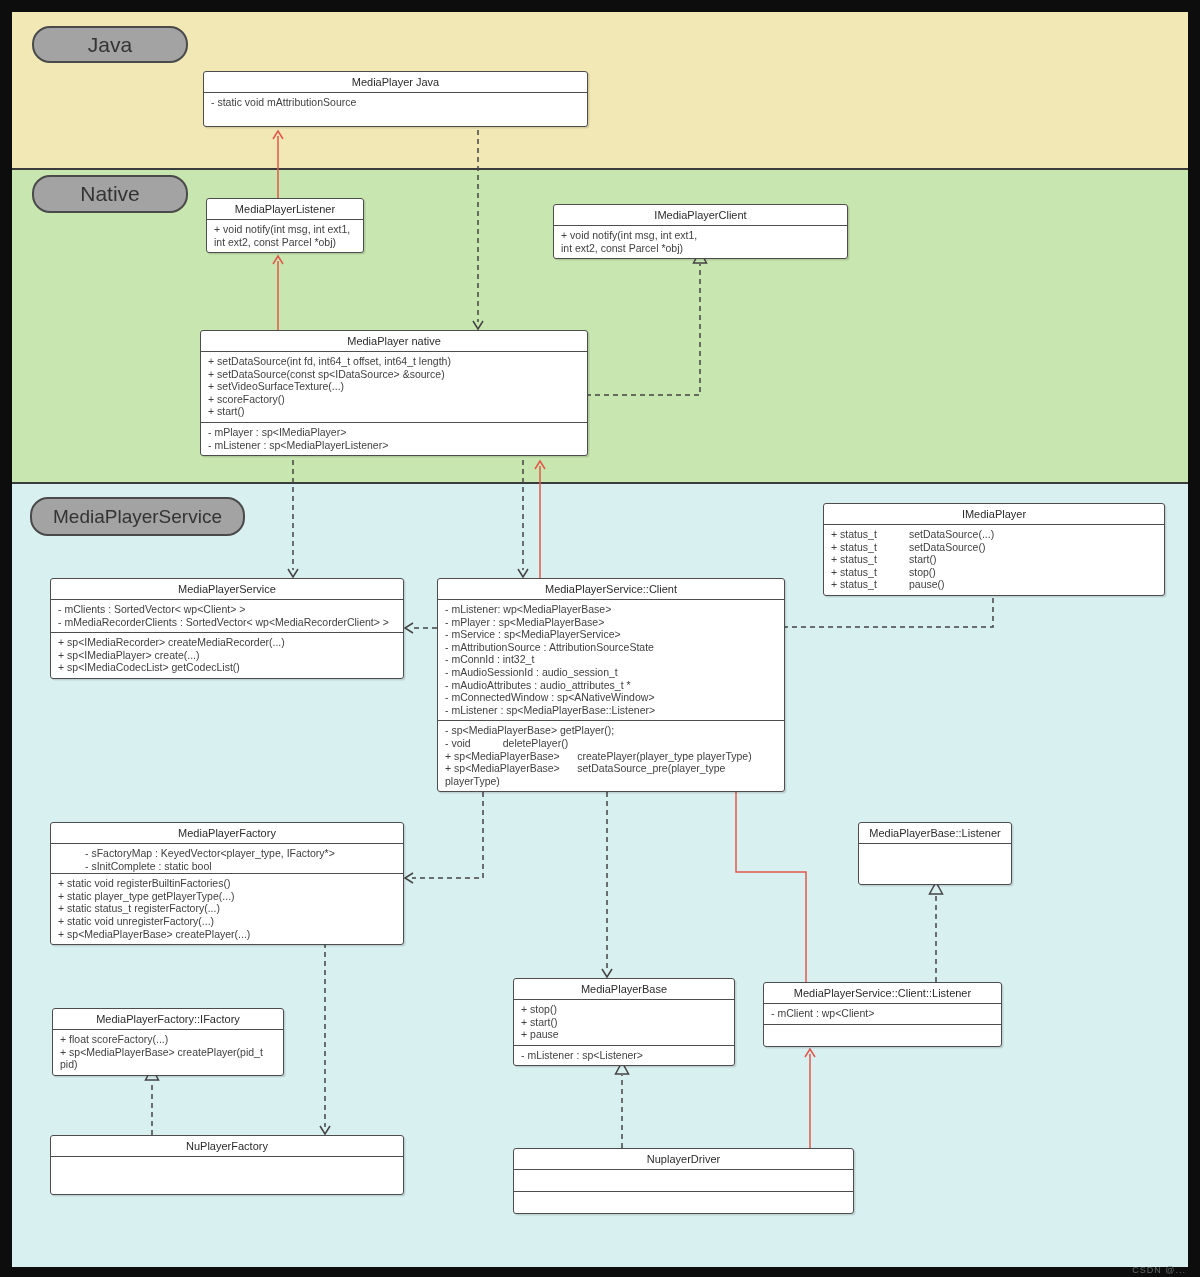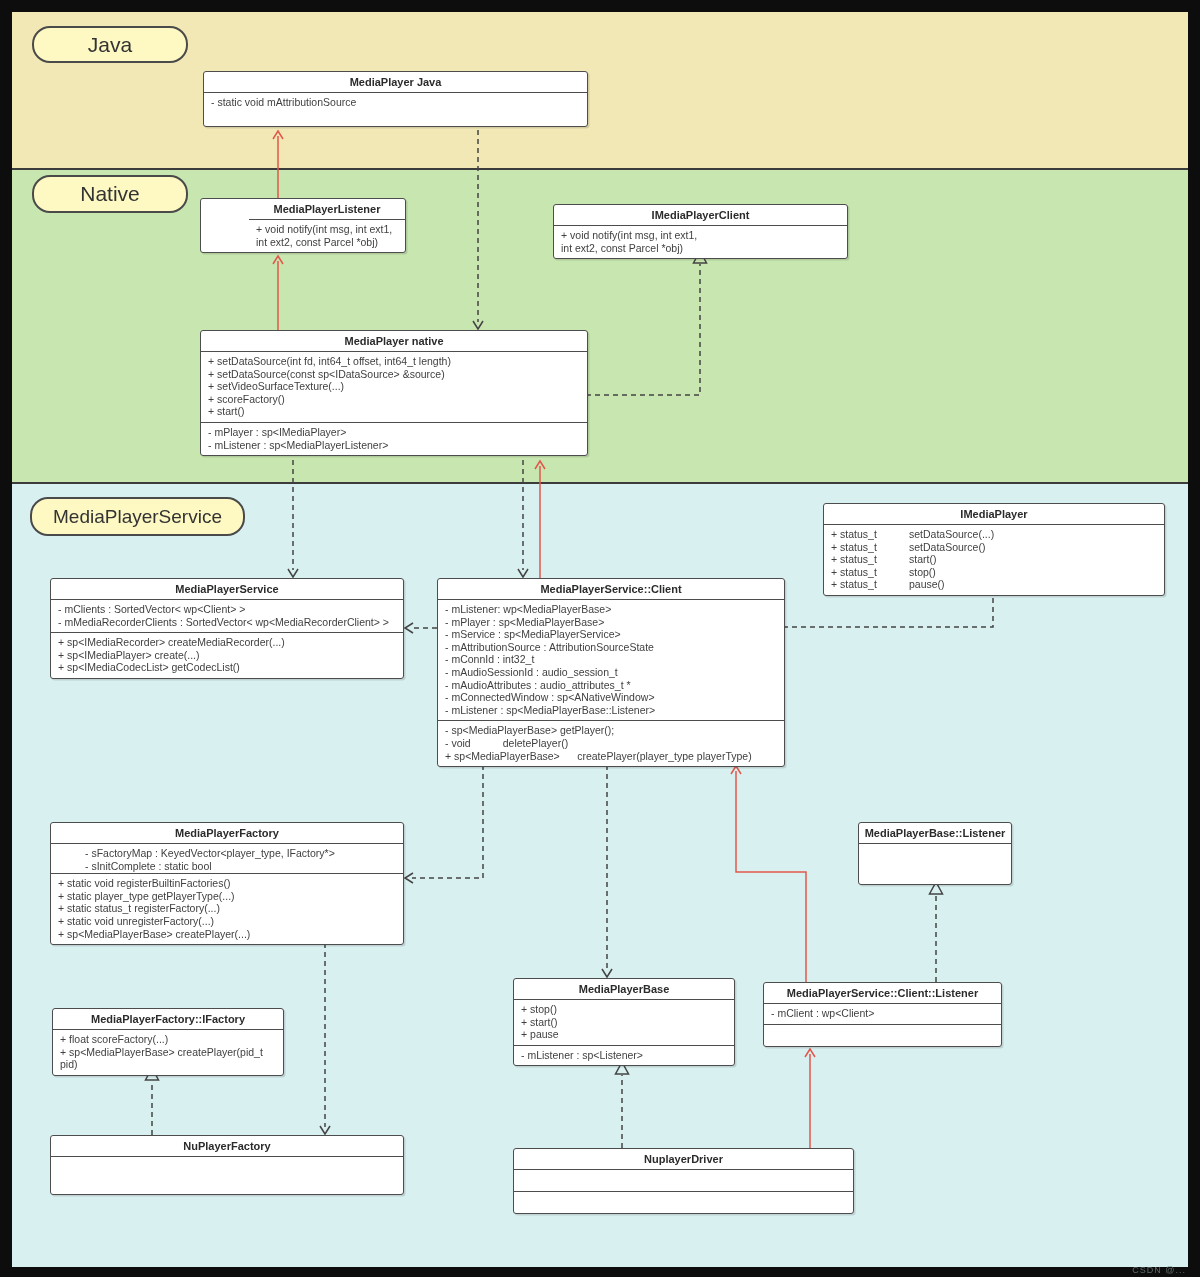--- a/index.html
+++ b/index.html
@@ -2,25 +2,25 @@
 <html><head>
 <meta charset="utf-8">
 <style>
   html,body{margin:0;padding:0;background:#111;}
   #canvas{position:relative;width:1200px;height:1277px;background:#0d0d0d;overflow:hidden;
           font-family:"Liberation Sans",sans-serif;color:#3c3c3c;}
   .band{position:absolute;left:12px;width:1176px;}
   #band-java{top:12px;height:156px;background:#f2e8b6;}
   #band-native{top:168px;height:314px;background:#c8e6af;border-top:2px solid #3c3c3c;}
   #band-service{top:482px;height:783px;background:#d9f0f1;border-top:2px solid #3c3c3c;}
-  .pill{position:absolute;background:#fef9c3;border:2px solid #4a4a4a;border-radius:18px;
+  .pill{position:absolute;background:#a3a3a3;border:2px solid #4a4a4a;border-radius:18px;
         display:flex;align-items:center;justify-content:center;color:#333;}
   .b{position:absolute;background:#fff;border:1.6px solid #4d4d4d;border-radius:3px;
      box-shadow:1.5px 1.5px 0 rgba(0,0,0,0.12);}
-  .bt{font-weight:bold;font-size:11px;color:#2b2b2b;text-align:center;padding:4px 4px;
+  .bt{font-weight:normal;font-size:11px;color:#2b2b2b;text-align:center;padding:4px 4px;
       border-bottom:1.6px solid #4d4d4d;}
   .bs{padding:3px 0 4px 0;}
   .bs + .bs{border-top:1.6px solid #4d4d4d;}
   .r{font-size:10.5px;line-height:12.6px;padding:0 7px;white-space:pre-wrap;color:#3f3f3f;}
   .cols{display:flex;}
   .cols .c1{width:78px;flex:none;}
   svg#wires{position:absolute;left:0;top:0;pointer-events:none;}
   .dash{stroke:#444;stroke-width:1.5;fill:none;stroke-dasharray:5 4;}
   .dhead{stroke:#444;stroke-width:1.5;fill:none;}
   .red{stroke:#e2574b;stroke-width:1.5;fill:none;}
@@ -121,21 +121,21 @@
     </g>
   </svg>
 
   <div class="b" style="left:203px;top:71px;width:383px;">
     <div class="bt">MediaPlayer Java</div>
     <div class="bs" style="min-height:26px;">
       <div class="r">- static void mAttributionSource</div>
     </div>
   </div>
 
-  <div class="b" style="left:200px;top:198px;width:156px;padding-left:48px;">
+  <div class="b" style="left:206px;top:198px;width:156px;">
     <div class="bt">MediaPlayerListener</div>
     <div class="bs">
       <div class="r">+ void notify(int msg, int ext1,</div>
       <div class="r">int ext2, const Parcel *obj)</div>
     </div>
   </div>
 
   <div class="b" style="left:553px;top:204px;width:293px;">
     <div class="bt">IMediaPlayerClient</div>
     <div class="bs">
@@ -193,20 +193,21 @@
       <div class="r">- mConnId : int32_t</div>
       <div class="r">- mAudioSessionId : audio_session_t</div>
       <div class="r">- mAudioAttributes : audio_attributes_t *</div>
       <div class="r">- mConnectedWindow : sp&lt;ANativeWindow&gt;</div>
       <div class="r">- mListener : sp&lt;MediaPlayerBase::Listener&gt;</div>
     </div>
     <div class="bs">
       <div class="r">- sp&lt;MediaPlayerBase&gt; getPlayer();</div>
       <div class="r">- void           deletePlayer()</div>
       <div class="r">+ sp&lt;MediaPlayerBase&gt;      createPlayer(player_type playerType)</div>
+      <div class="r">+ sp&lt;MediaPlayerBase&gt;      setDataSource_pre(player_type playerType)</div>
     </div>
   </div>
 
   <div class="b" style="left:50px;top:822px;width:352px;">
     <div class="bt">MediaPlayerFactory</div>
     <div class="bs" style="padding-bottom:1px;padding-left:27px;">
       <div class="r">- sFactoryMap : KeyedVector&lt;player_type, IFactory*&gt;</div>
       <div class="r">- sInitComplete : static bool</div>
     </div>
     <div class="bs">

